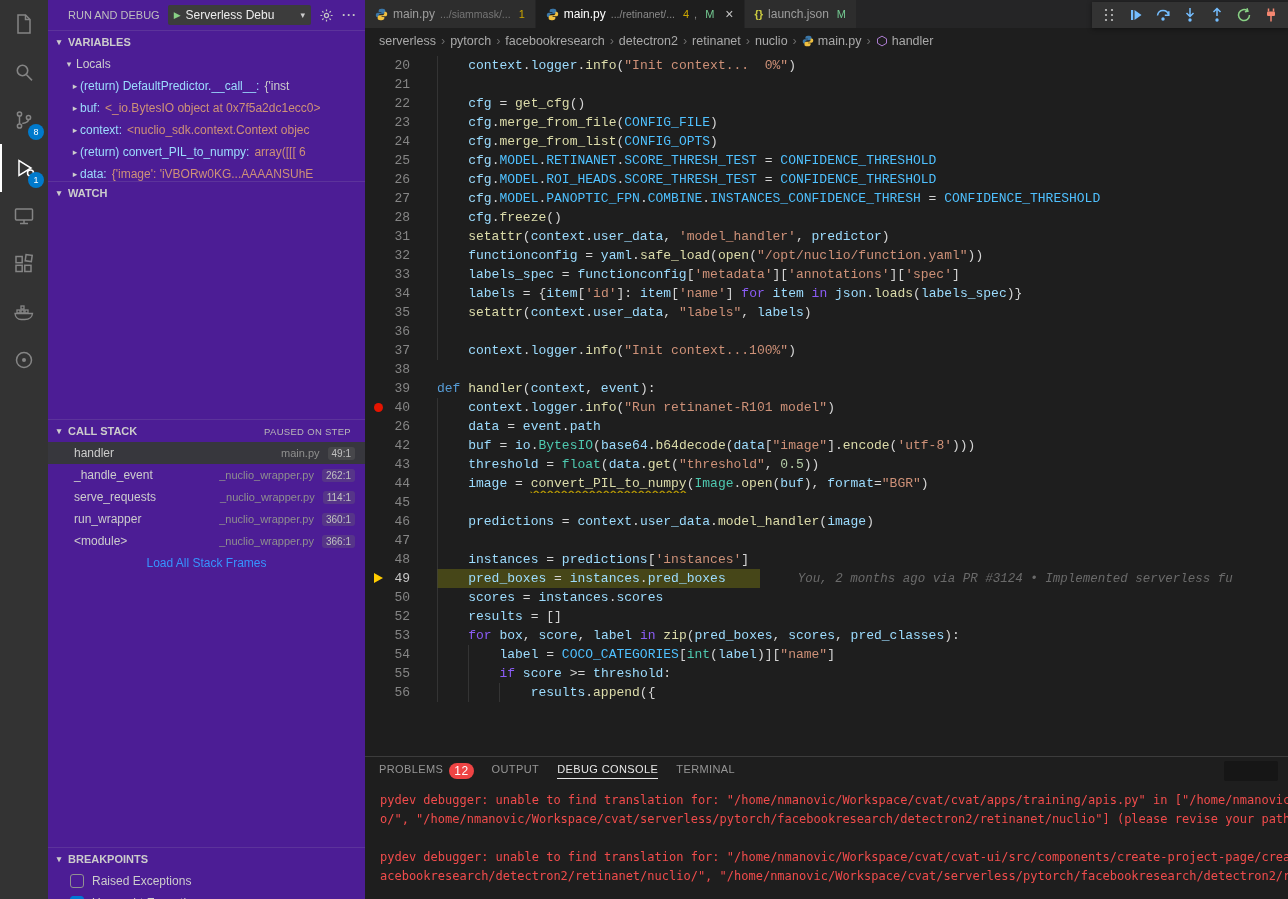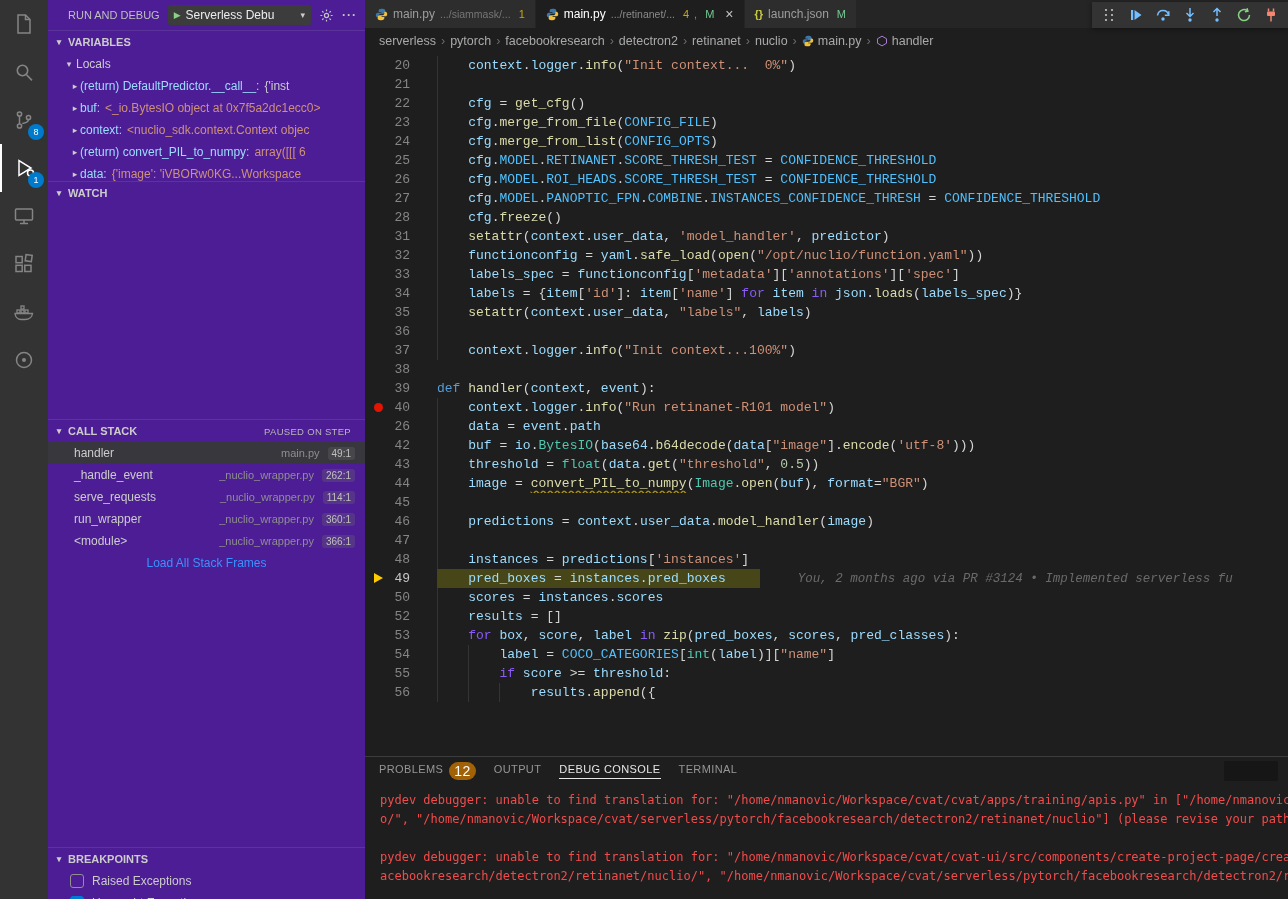--- a/index.html
+++ b/index.html
@@ -90,21 +90,21 @@
   .t-kd{color:#569cd6}.t-c{color:#4fc1ff}.t-n{color:#b5cea8}.t-cls{color:#4ec9b0}
   .t-fu{color:#dcdcaa;text-decoration:underline wavy rgba(205,170,0,.85);text-underline-offset:3px}
 
   
   .panel{height:143px;flex:none;border-top:1px solid #3c3c3c;display:flex;flex-direction:column;background:#1e1e1e}
   .panel-tabs{height:28px;flex:none;display:flex;align-items:center;gap:18px;padding:0 10px 0 14px}
   .ptab{display:flex;align-items:center;gap:6px;font-size:11px;letter-spacing:.4px;color:#969696;cursor:pointer;height:100%}
   .ptab-label{padding-bottom:3px;border-bottom:1px solid transparent}
   .ptab.active{color:#e7e7e7}
   .ptab.active .ptab-label{border-bottom-color:#e7e7e7}
-  .pbadge{background:#a16207;color:#ffffff;border-radius:9px;font-size:14px;padding:1px 5px}
+  .pbadge{background:#ef4444;color:#ffffff;border-radius:9px;font-size:12px;padding:1px 5px}
   .console-filter{margin-left:auto;width:54px;height:20px;background:#161616;border-radius:2px;cursor:text}
   .console{flex:1;overflow:hidden;font-family:"DejaVu Sans Mono",monospace;font-size:12px;line-height:19px;color:#f14c4c;padding:6px 0 0 15px;white-space:pre}
   .cblock + .cblock{margin-top:19px}
 </style>
 </head>
 <body>
 
 <div class="app">
   <nav class="activity-bar" id="activity-bar">
       <div class="ab-item">
@@ -207,21 +207,21 @@
         </div>
       <div class="scope-row">
           <span class="tw">▾</span>
           <span>Locals</span>
         </div>
       <div id="var-list">
           <div class="tree-row var-row"><span class="tw">▸</span><span class="var-name">(return) DefaultPredictor.__call__:</span><span class="var-val" style="color: rgb(204, 204, 204);">{'inst</span></div>
           <div class="tree-row var-row"><span class="tw">▸</span><span class="var-name">buf:</span><span class="var-val">&lt;_io.BytesIO object at 0x7f5a2dc1ecc0&gt;</span></div>
           <div class="tree-row var-row"><span class="tw">▸</span><span class="var-name">context:</span><span class="var-val">&lt;nuclio_sdk.context.Context objec</span></div>
           <div class="tree-row var-row"><span class="tw">▸</span><span class="var-name">(return) convert_PIL_to_numpy:</span><span class="var-val">array([[[ 6</span></div>
-          <div class="tree-row var-row"><span class="tw">▸</span><span class="var-name">data:</span><span class="var-val">{'image': 'iVBORw0KG...Workspace</span></div>
+          <div class="tree-row var-row"><span class="tw">▸</span><span class="var-name">data:</span><span class="var-val">{'image': 'iVBORw0KG...AAAANSUhE</span></div>
         </div>
     </section>
 
     <section class="sec sec-watch">
       <div class="sec-h">
           <span class="tw">▾</span>
           <span>WATCH</span>
         </div>
     </section>
 

